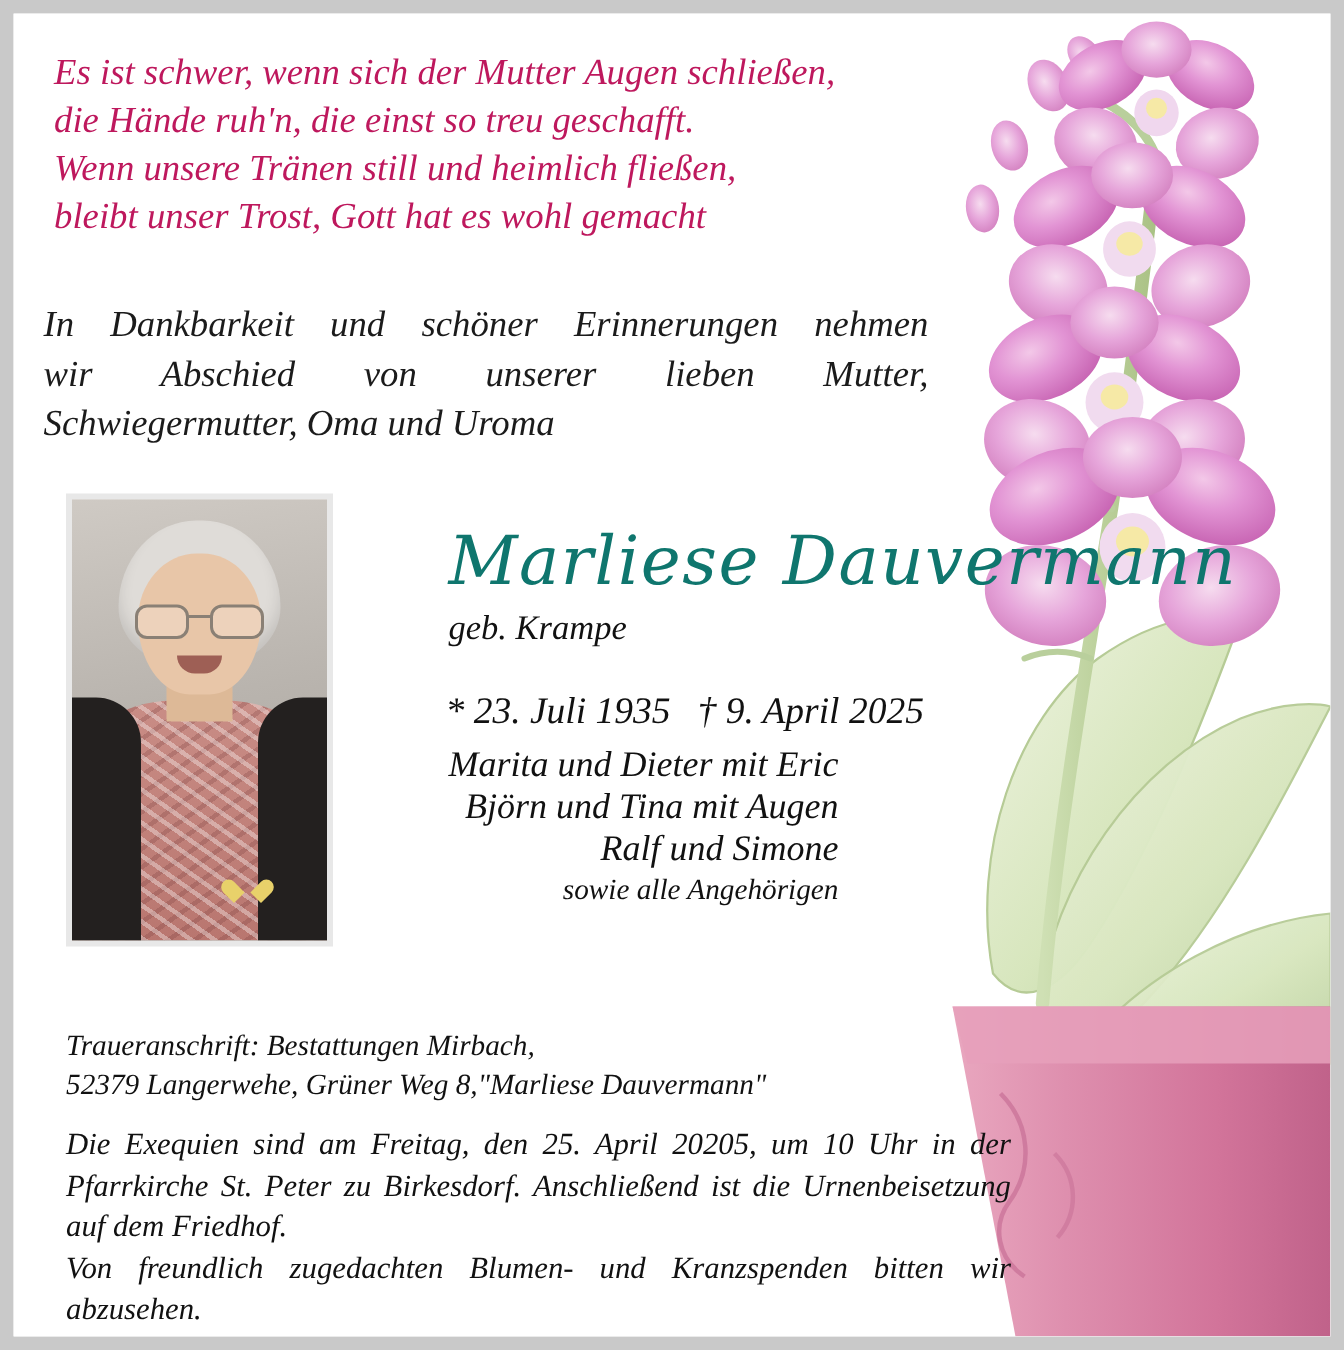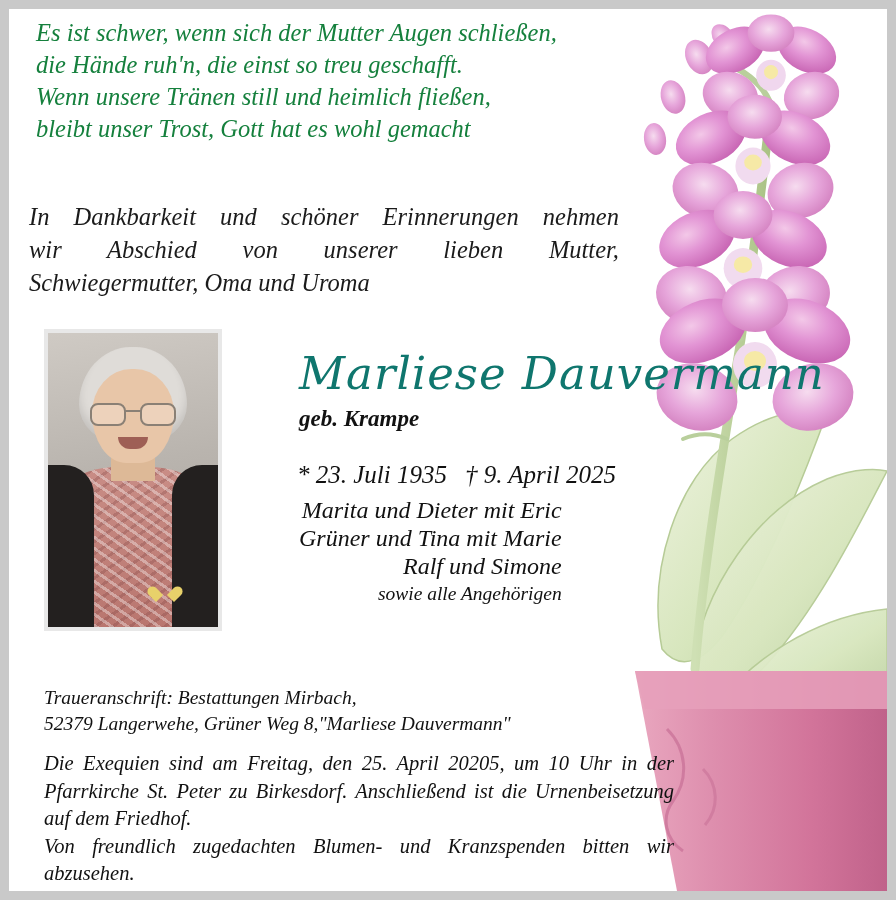--- a/index.html
+++ b/index.html
@@ -35,26 +35,26 @@
     top: 0;
     width: 360px;
     height: 882px;
     pointer-events: none;
   }
 
   
   .poem {
     position: absolute;
     left: 27px;
-    top: 8px;
+    top: 24px;
     width: 600px;
     font-style: italic;
     font-size: 24.5px;
     line-height: 32px;
-    color: #15803d;
+    color: #be185d;
   }
   .poem div { white-space: nowrap; }
 
   .intro {
     position: absolute;
     left: 20px;
     top: 191px;
     width: 590px;
     font-style: italic;
     font-size: 24.5px;
@@ -183,21 +183,21 @@
     font-size: 45px;
     letter-spacing: 1px;
     color: #0f766e;
     white-space: nowrap;
   }
   .maiden {
     position: absolute;
     left: 290px;
     top: 397px;
     font-size: 23px;
-    font-weight: bold;
+    font-weight: normal;
     font-style: italic;
     color: #111;
   }
   .dates {
     position: absolute;
     left: 288px;
     top: 452px;
     font-size: 25px;
     font-style: italic;
     color: #111;
@@ -385,21 +385,21 @@
     </div>
 
     <div class="name">Marliese Dauvermann</div>
     <div class="maiden">geb. Krampe</div>
     <div class="dates">
       <span>* 23. Juli 1935</span><span class="gap"></span><span>† 9. April 2025</span>
     </div>
 
     <div class="family">
       <div>Marita und Dieter mit Eric</div>
-      <div>Grüner und Tina mit Marie</div>
+      <div>Björn und Tina mit Augen</div>
       <div>Ralf und Simone</div>
       <div class="small">sowie alle Angehörigen</div>
     </div>
 
     <div class="trauer">
       <div>Traueranschrift: Bestattungen Mirbach,</div>
       <div>52379 Langerwehe, Grüner Weg 8,"Marliese Dauvermann"</div>
     </div>
 
     <div class="exequien">

